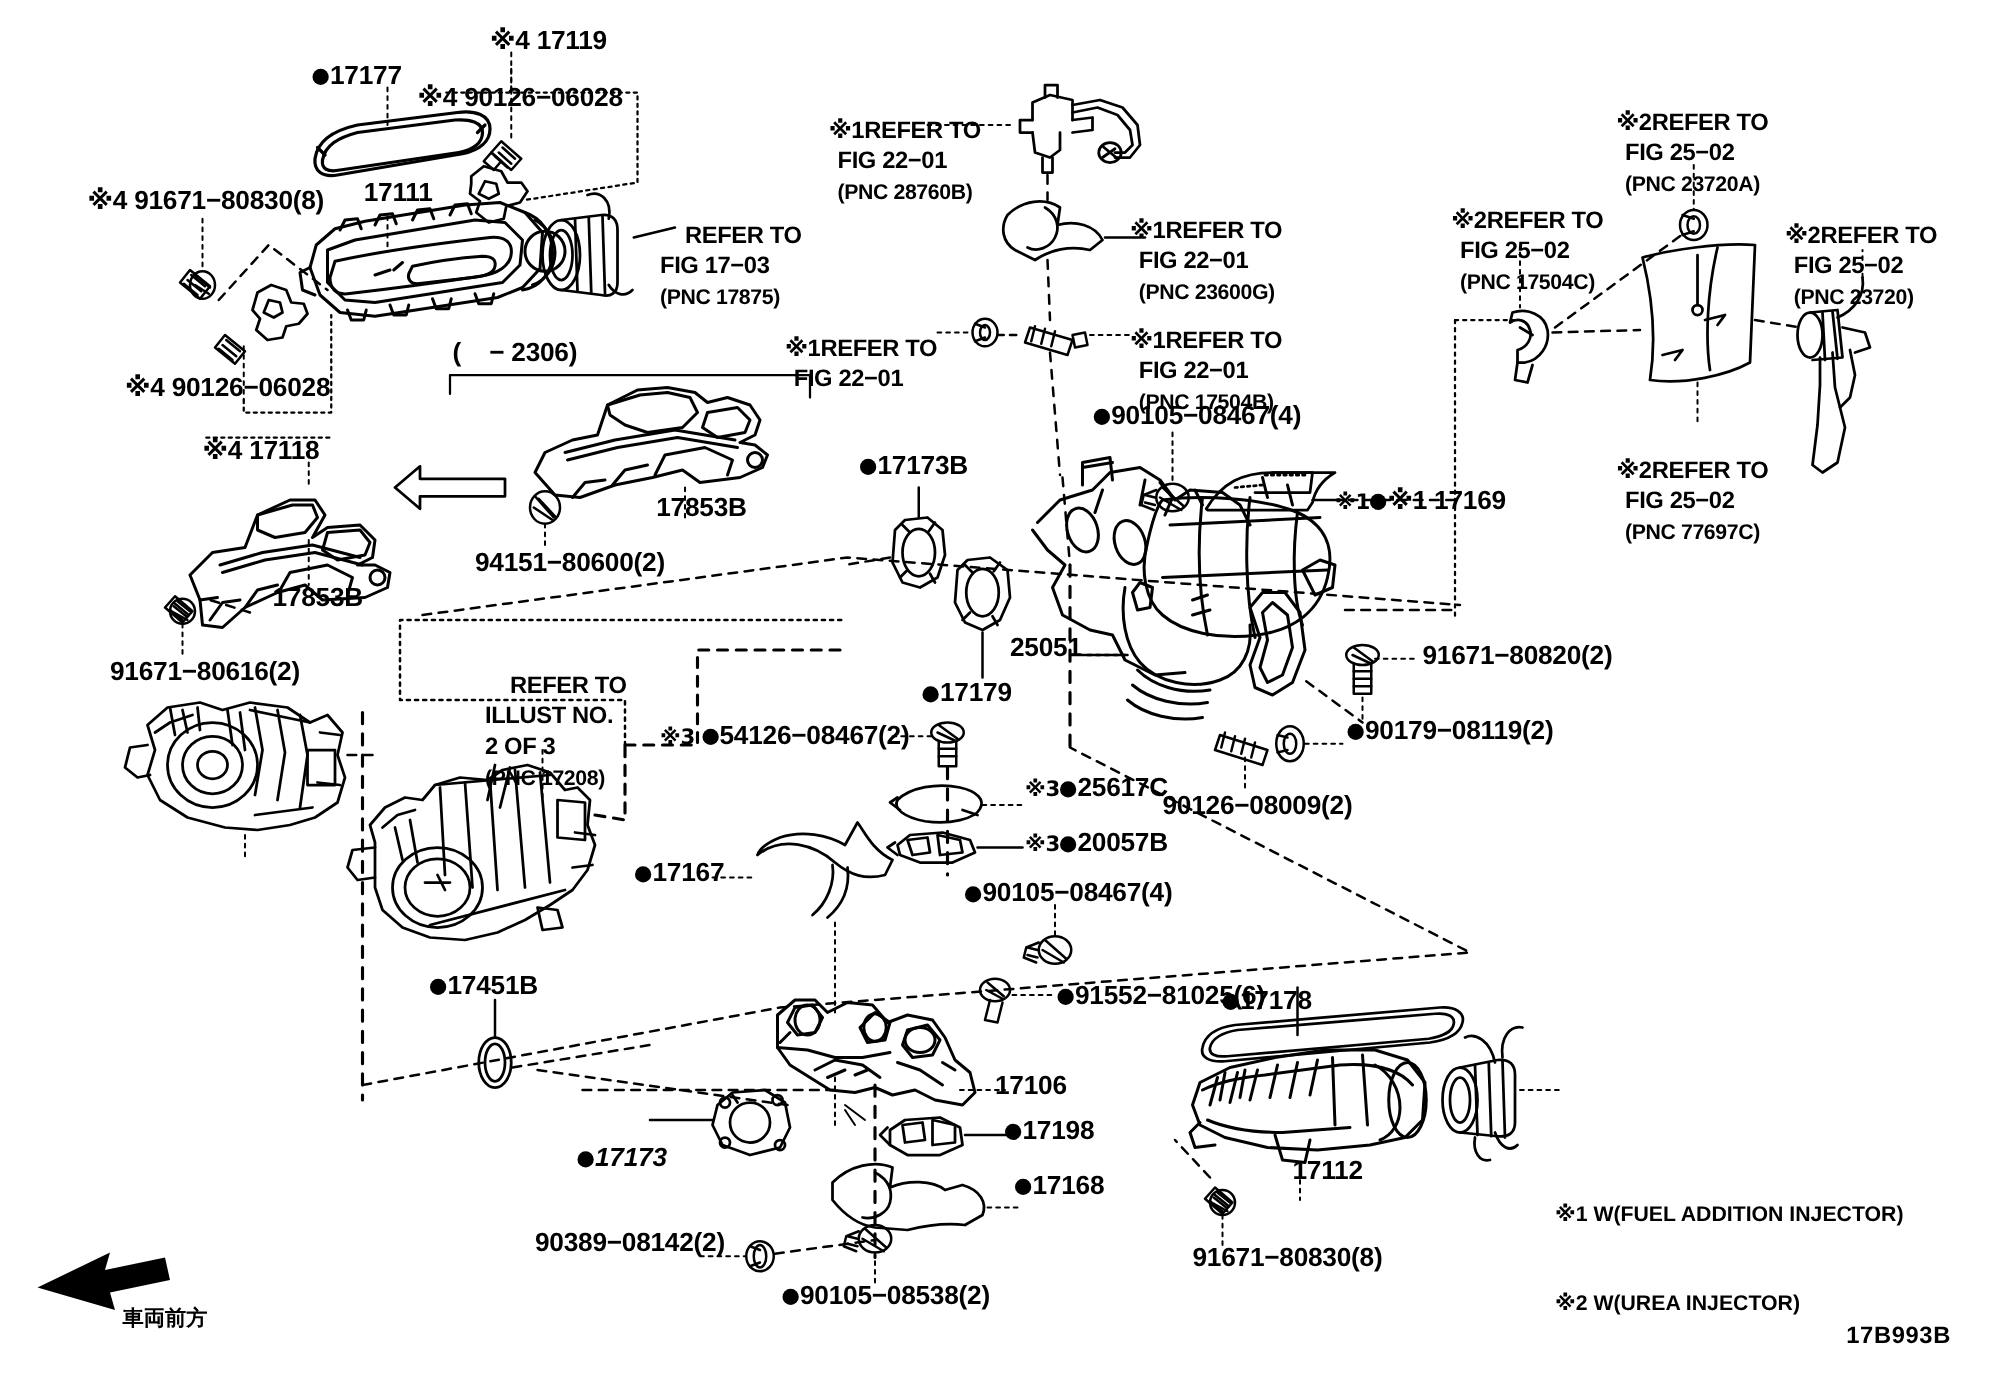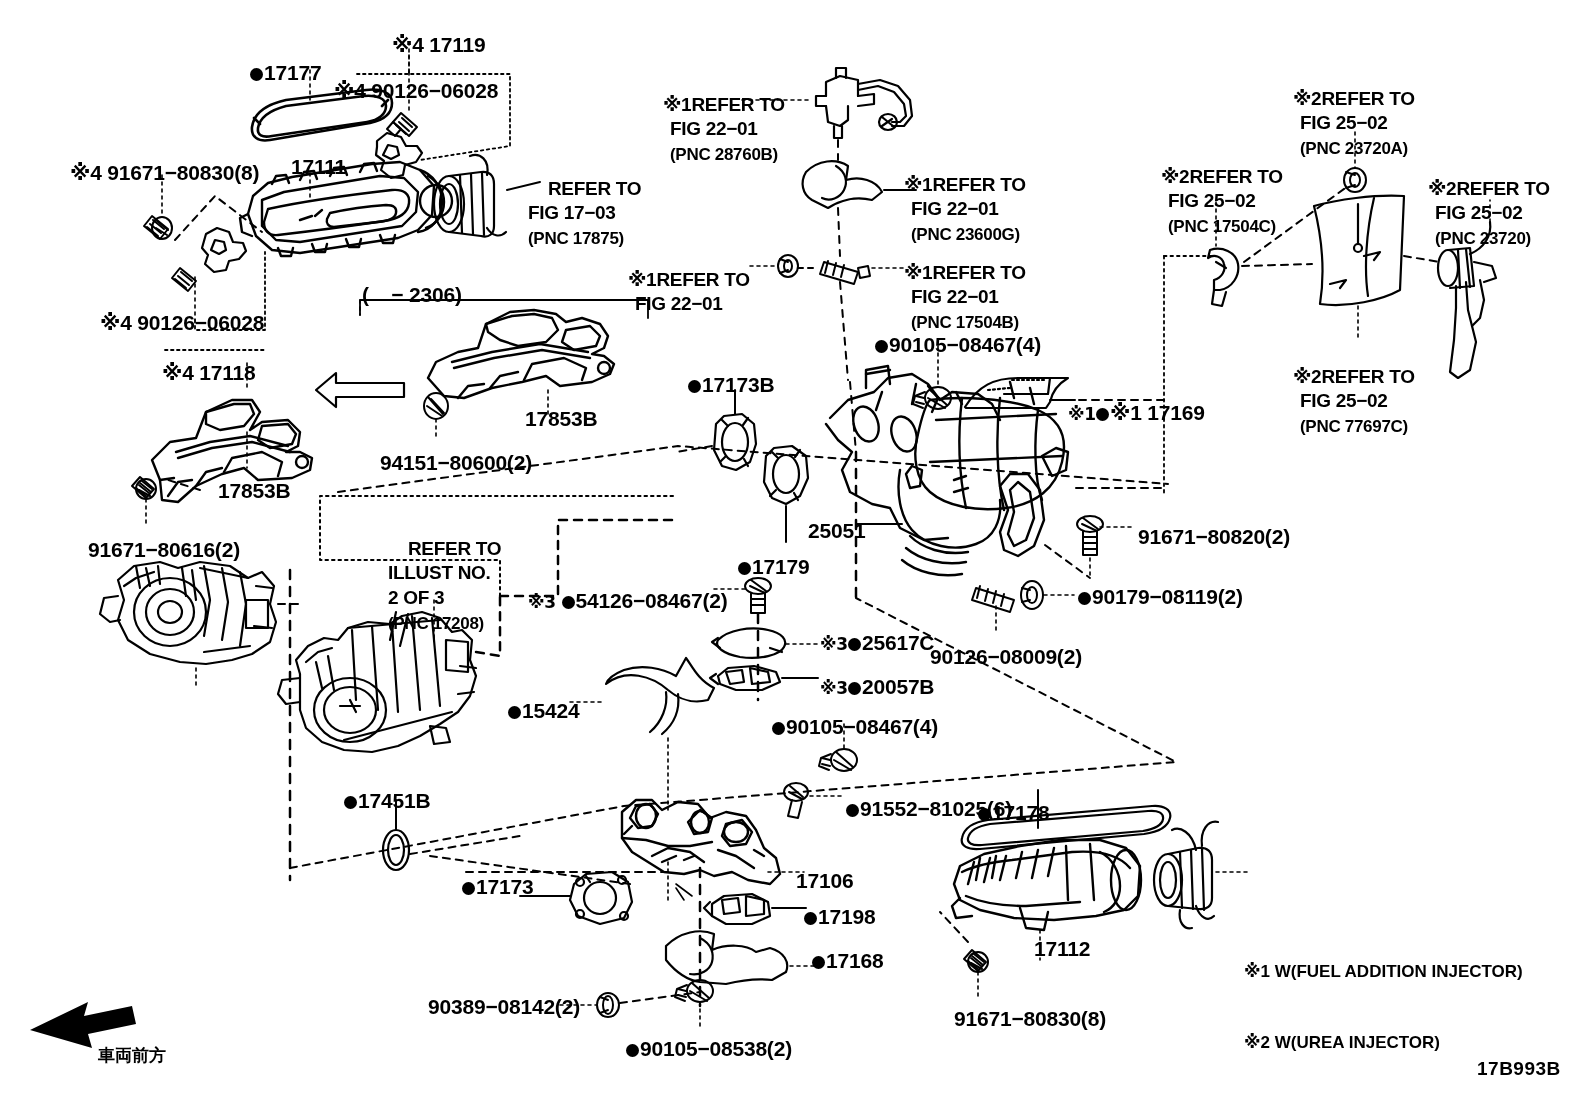--- a/index.html
+++ b/index.html
@@ -17,21 +17,20 @@
     overflow:hidden;
   }
   #artwork{position:absolute;left:0;top:0;width:1592px;height:1099px;}
   .lbl{
     position:absolute;
     font-family:"Liberation Sans","DejaVu Sans",sans-serif;
     font-weight:bold;
     white-space:pre;
     line-height:1.0;
     letter-spacing:-0.2px;
-    margin-top:12px;
   }
   .pn{font-size:21px;}
   .refer{
     position:absolute;
     font-family:"Liberation Sans","DejaVu Sans",sans-serif;
     font-weight:bold;
     font-size:19px;
     line-height:1.30;
     white-space:pre;
     letter-spacing:-0.3px;
@@ -682,39 +681,39 @@
   <div class="lbl pn" style="left:1078px;top:574px;text-align:center;"><span class="dot"></span><span>90179−08119(2)</span></div>
 
   <div class="lbl pn" style="left:930px;top:634px;"><span>90126−08009(2)</span></div>
 
   <div class="lbl pn" style="left:528px;top:578px;"><span class="ref-mark">※3</span> <span class="dot"></span><span>54126−08467(2)</span></div>
 
   <div class="lbl pn" style="left:820px;top:620px;"><span class="ref-mark">※3</span><span class="dot"></span><span>25617C</span></div>
 
   <div class="lbl pn" style="left:820px;top:664px;"><span class="ref-mark">※3</span><span class="dot"></span><span>20057B</span></div>
 
-  <div class="lbl pn" style="left:508px;top:688px;"><span class="dot"></span><span>15424</span></div>
+  <div class="lbl pn" style="left:508px;top:688px;"><span class="dot"></span><span>17167</span></div>
 
 
   <div class="refer" style="left:388px;top:512px;">
     <span>REFER TO</span>
 <span>ILLUST NO.</span>
 <span>2 OF 3</span>
 <span class="pnc">(PNC 17208)</span>
   </div>
 
   <div class="lbl pn" style="left:344px;top:778px;"><span class="dot"></span><span>17451B</span></div>
 
   <div class="lbl pn" style="left:772px;top:704px;"><span class="dot"></span><span>90105−08467(4)</span></div>
 
   <div class="lbl pn" style="left:846px;top:786px;"><span class="dot"></span><span>91552−81025(6)</span></div>
 
   <div class="lbl pn" style="left:796px;top:858px;"><span>17106</span></div>
 
-  <div class="lbl pn" style="left:462px;top:864px;"><span class="dot"></span><span>17173</span></div>
+  <div class="lbl pn" style="left:462px;top:916px;font-style:italic;"><span class="dot"></span><span>17173</span></div>
 
   <div class="lbl pn" style="left:804px;top:894px;"><span class="dot"></span><span>17198</span></div>
 
   <div class="lbl pn" style="left:812px;top:938px;"><span class="dot"></span><span>17168</span></div>
 
   <div class="lbl pn" style="left:428px;top:984px;"><span>90389−08142(2)</span></div>
 
   <div class="lbl pn" style="left:626px;top:1026px;"><span class="dot"></span><span>90105−08538(2)</span></div>
 
   <div class="lbl pn" style="left:978px;top:790px;text-align:right;"><span class="dot"></span><span>17178</span></div>

